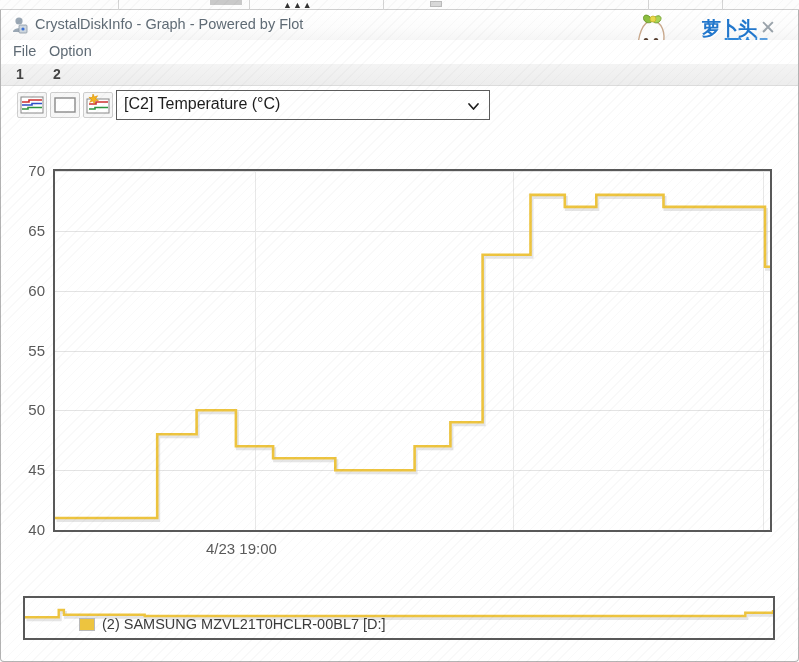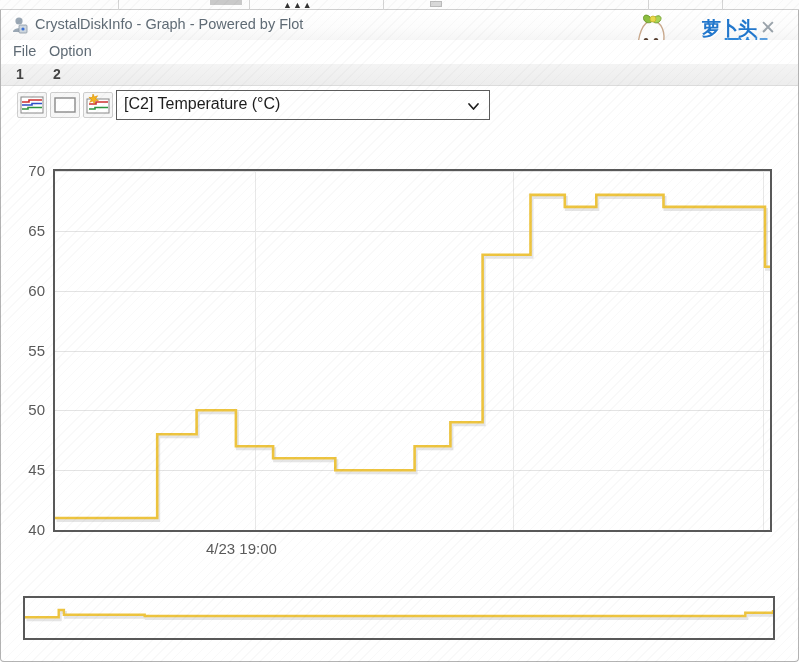--- a/index.html
+++ b/index.html
@@ -339,20 +339,24 @@
           <div class="vgridline" style="left: 458px;"></div>
           <div class="vgridline" style="left: 708px;"></div>
         </div>
       <svg id="series-svg" width="715" height="359">
           <path d="M 0.0 347.0 L 102.2 347.0 L 102.2 263.3 L 141.6 263.3 L 141.6 239.3 L 180.9 239.3 L 180.9 275.2 L 218.1 275.2 L 218.1 287.2 L 280.3 287.2 L 280.3 299.2 L 359.6 299.2 L 359.6 275.2 L 395.4 275.2 L 395.4 251.3 L 427.6 251.3 L 427.6 83.8 L 475.5 83.8 L 475.5 23.9 L 509.8 23.9 L 509.8 35.9 L 541.3 35.9 L 541.3 23.9 L 608.5 23.9 L 608.5 35.9 L 710.0 35.9 L 710.0 95.7 L 715.0 95.7 L 715.0 95.7 L 715.0 95.7" fill="none" stroke="#cfcfcf" stroke-width="3" opacity="0.55" transform="translate(1.5,2.5)"></path>
           <path d="M 0.0 347.0 L 102.2 347.0 L 102.2 263.3 L 141.6 263.3 L 141.6 239.3 L 180.9 239.3 L 180.9 275.2 L 218.1 275.2 L 218.1 287.2 L 280.3 287.2 L 280.3 299.2 L 359.6 299.2 L 359.6 275.2 L 395.4 275.2 L 395.4 251.3 L 427.6 251.3 L 427.6 83.8 L 475.5 83.8 L 475.5 23.9 L 509.8 23.9 L 509.8 35.9 L 541.3 35.9 L 541.3 23.9 L 608.5 23.9 L 608.5 35.9 L 710.0 35.9 L 710.0 95.7 L 715.0 95.7 L 715.0 95.7 L 715.0 95.7" fill="none" stroke="#edc43f" stroke-width="2.6" stroke-linejoin="miter"></path>
         </svg>
     </div>
     <div id="xtick-label">4/23 19:00</div>
 
+    <div id="legend">
+      <div id="legend-swatch"></div>
+      <div id="legend-label">(2) SAMSUNG MZVL21T0HCLR-00BL7 [D:]</div>
+    </div>
   </div>
 
   <div id="navigator">
     <svg id="nav-svg" width="748" height="40">
         <path d="M 0.0 19.2 L 33.7 19.2 L 33.7 12.0 L 38.9 12.0 L 38.9 16.8 L 115.9 16.8 L 115.9 16.8 L 119.7 16.8 L 119.7 18.0 L 718.1 18.0 L 718.1 18.0 L 720.3 18.0 L 720.3 14.8 L 748.0 14.8 L 748.0 12.0 L 748.0 12.0" fill="none" stroke="#cfcfcf" stroke-width="3" opacity="0.55" transform="translate(1.5,2.5)"></path>
         <path d="M 0.0 19.2 L 33.7 19.2 L 33.7 12.0 L 38.9 12.0 L 38.9 16.8 L 115.9 16.8 L 115.9 16.8 L 119.7 16.8 L 119.7 18.0 L 718.1 18.0 L 718.1 18.0 L 720.3 18.0 L 720.3 14.8 L 748.0 14.8 L 748.0 12.0 L 748.0 12.0" fill="none" stroke="#edc43f" stroke-width="2.4"></path>
       </svg>
   </div>
 
 </div>

